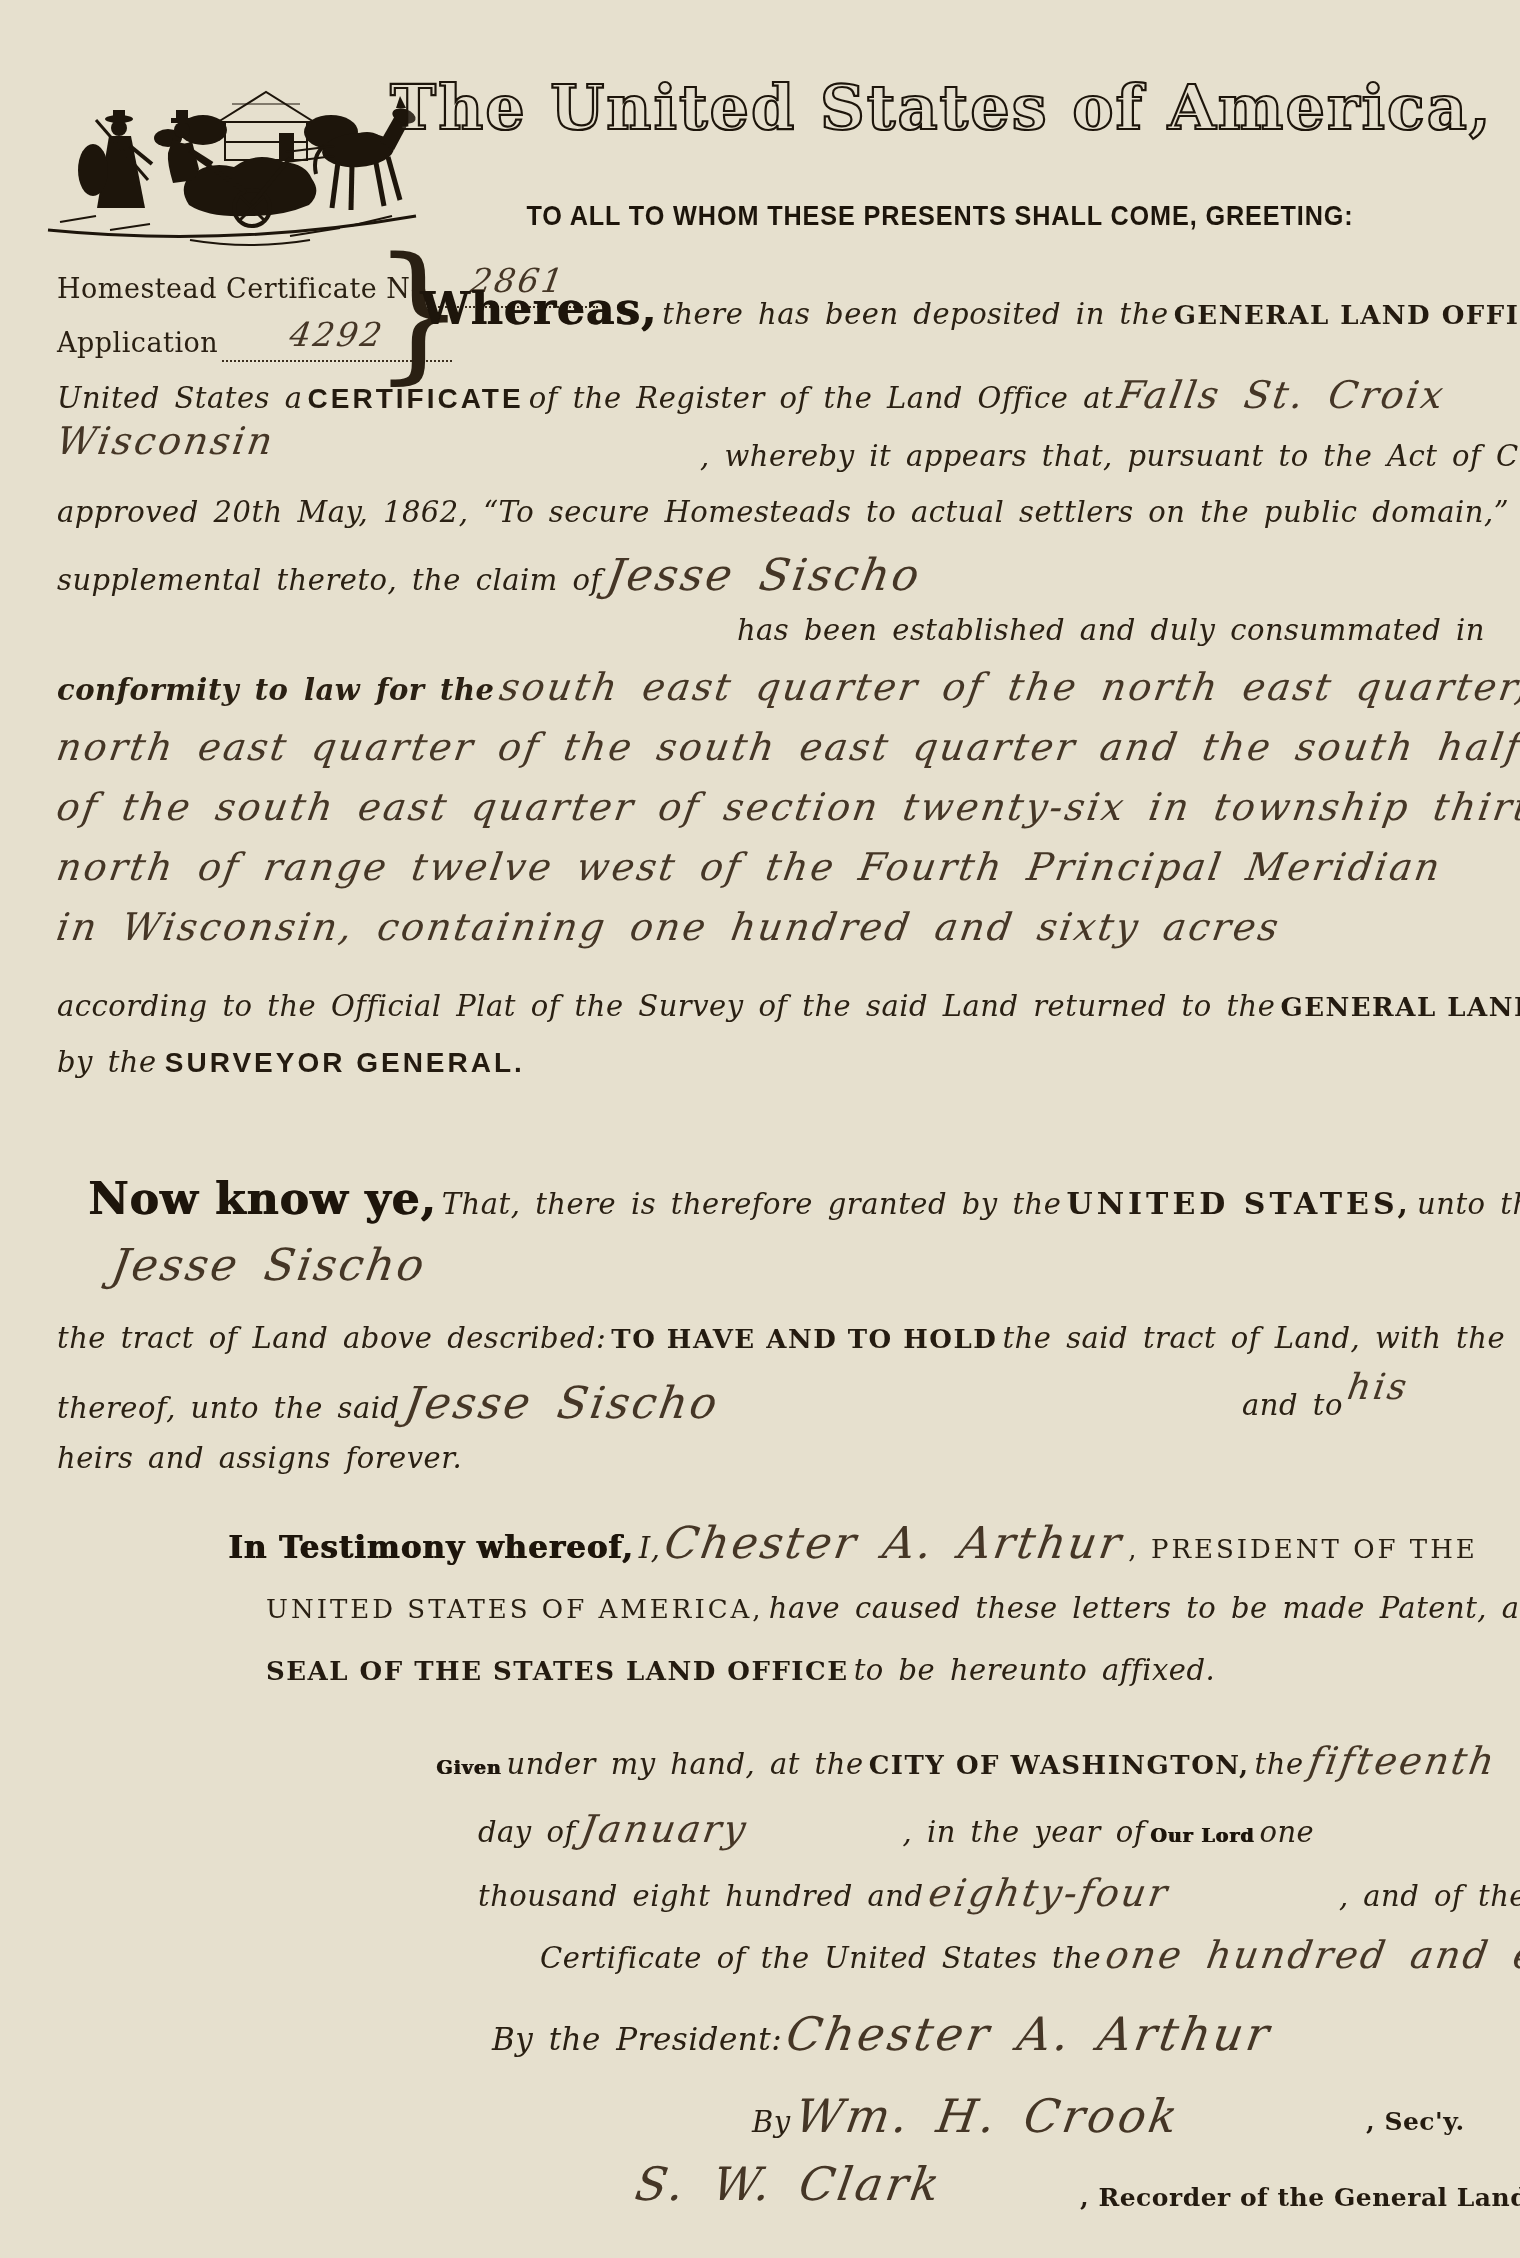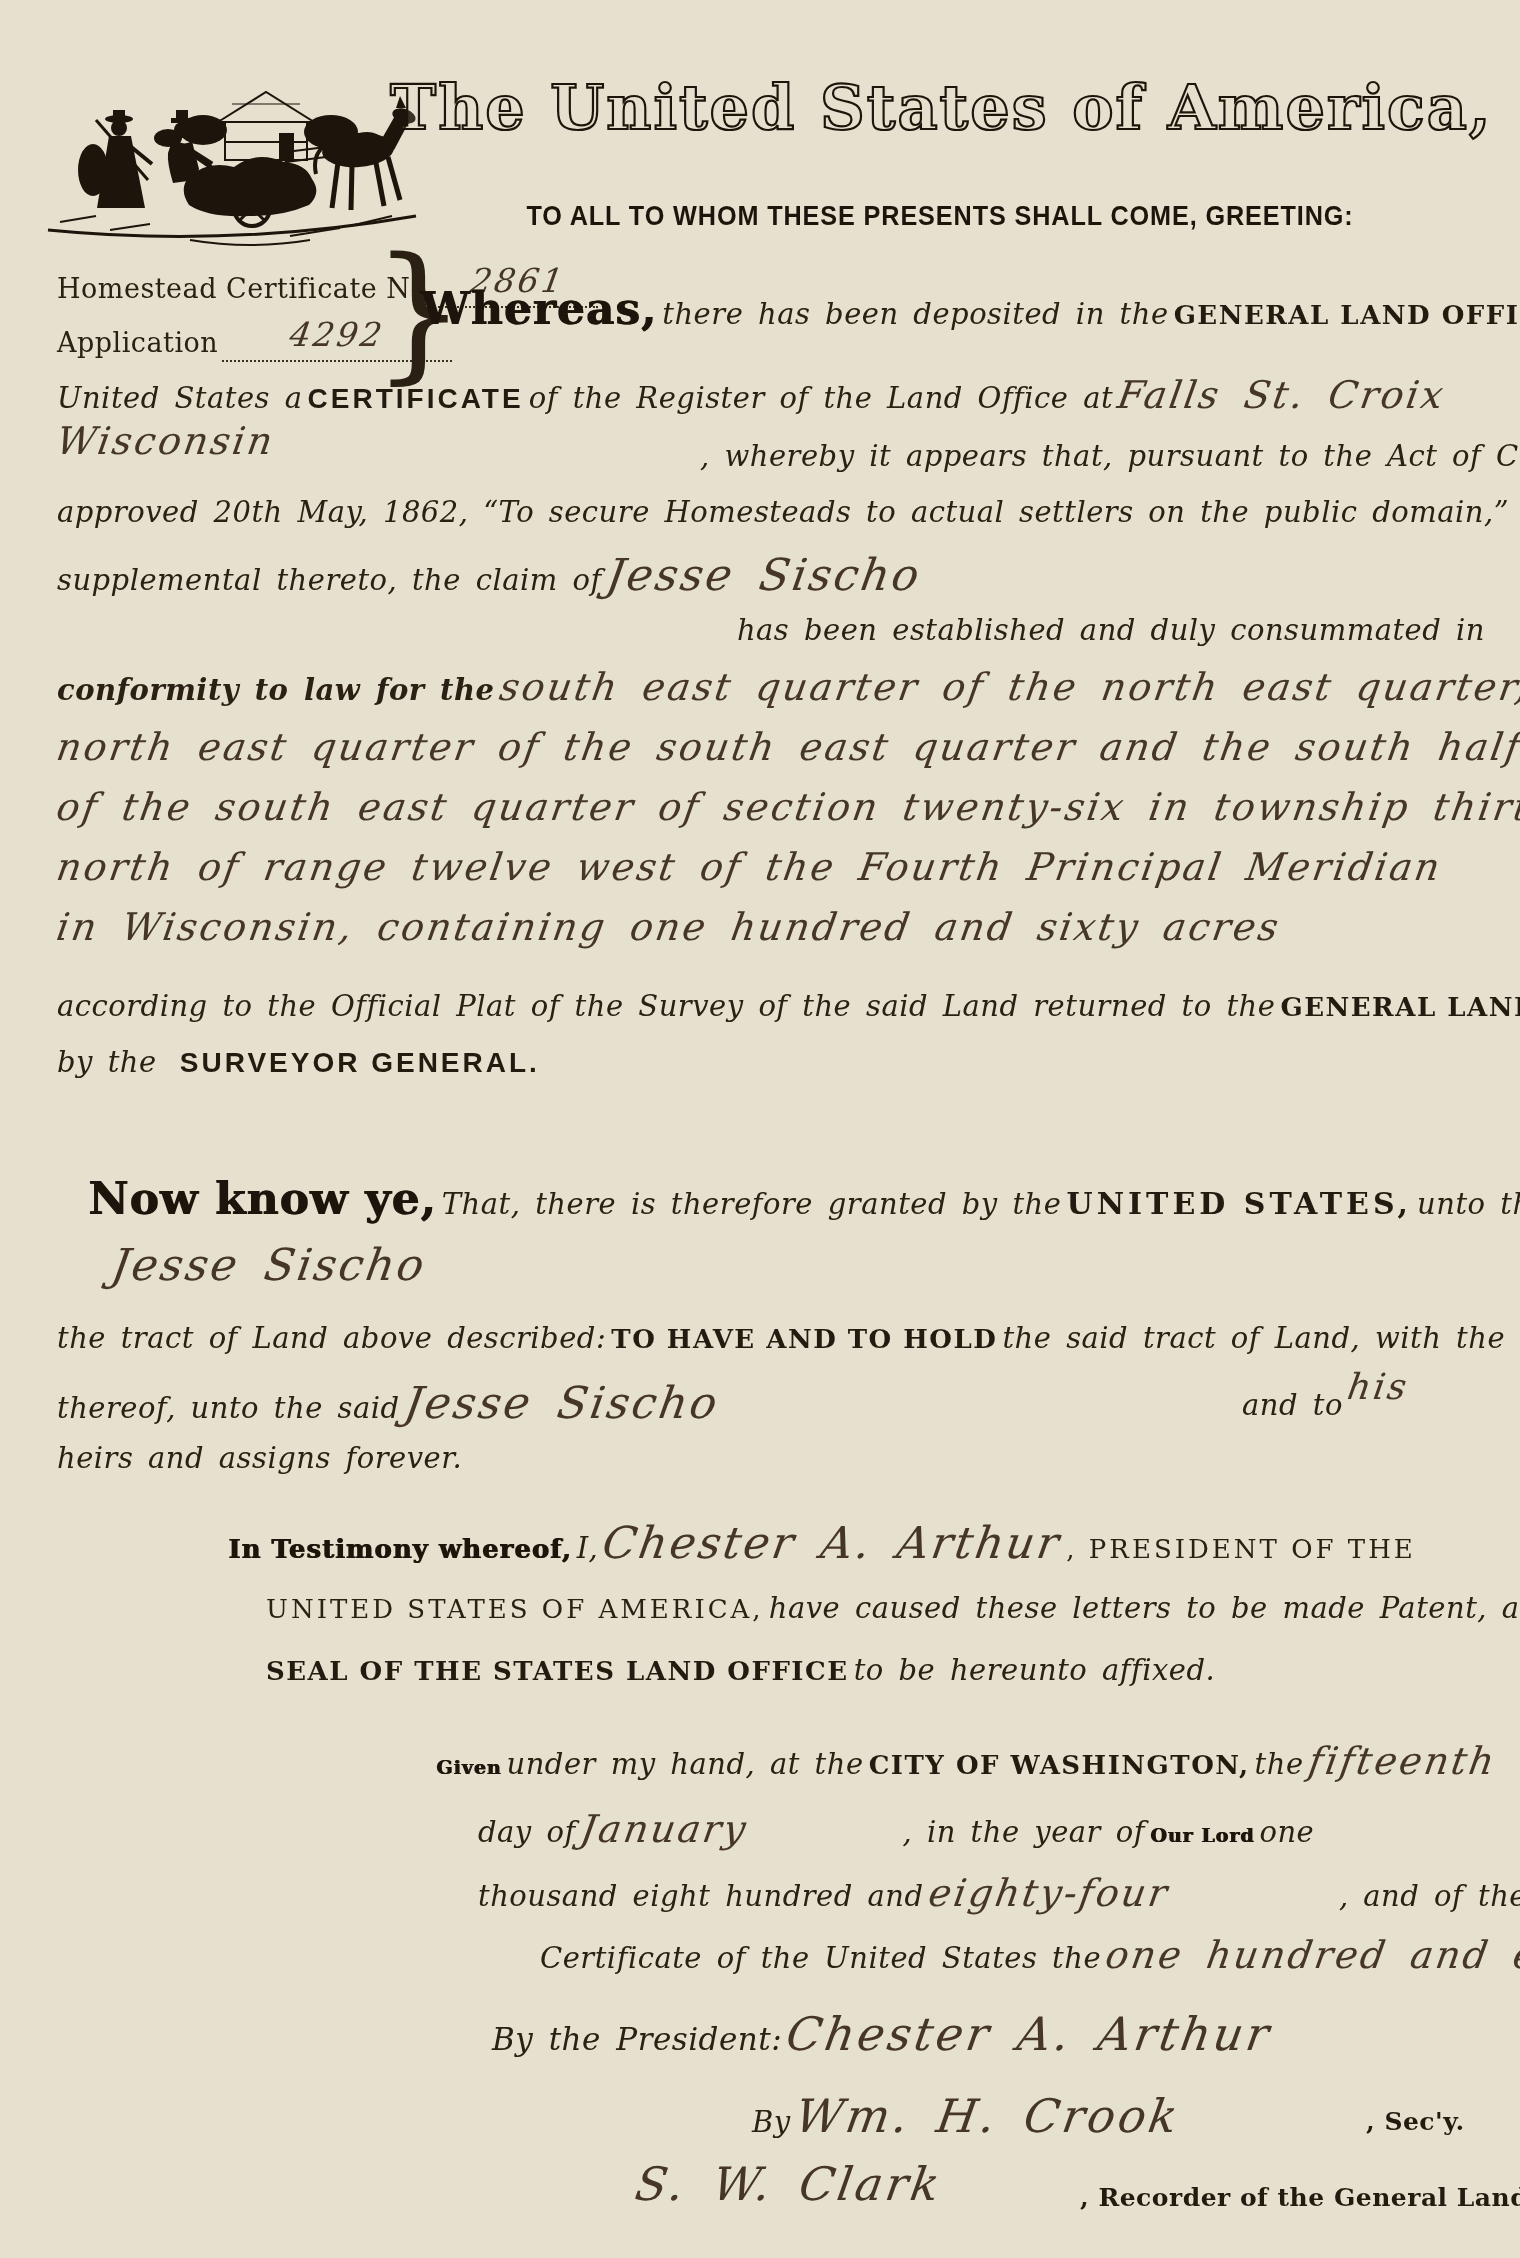--- a/index.html
+++ b/index.html
@@ -20,21 +20,21 @@
   .caps{font-style:normal;font-weight:700;font-size:26px;letter-spacing:1.5px;color:#241b10;}
   
   .capsw{font-style:normal;font-weight:400;font-size:26px;letter-spacing:3px;color:#2a2013;}
   
   .capsl{font-style:normal;font-weight:600;font-size:30px;letter-spacing:4px;color:#241b10;}
   
   .gro{font-family:"Liberation Sans",sans-serif;font-style:normal;font-weight:700;font-size:28px;letter-spacing:3px;color:#241b10;}
   
   .bl{font-style:normal;font-weight:700;letter-spacing:1px;color:#1d150b;text-shadow:1px 0 0 currentColor;}
   .bl-lg{font-size:44px;}
-  .bl-md{font-size:26px;}
+  .bl-md{font-size:31px;}
   .bl-sm{font-size:19px;}
   
   .hw{display:inline-block;font-style:italic;color:#453626;font-size:38px;letter-spacing:2.5px;word-spacing:9px;transform:skewX(-9deg);}
   .hw-sm{font-size:33px;}
   .hw-lg{font-size:44px;}
   .hw-sig{font-size:46px;letter-spacing:3px;}
   .dotline{display:inline-block;border-bottom:2px dotted #3a2e1e;text-align:center;vertical-align:baseline;}
   .title{
     font-weight:700;font-size:62px;letter-spacing:2px;color:#1d150b;
     text-shadow:1.5px 0 0 currentColor;
@@ -169,21 +169,21 @@
   </div>
   <div class="line" style="left:57px;top:906px;">
     <span class="hw">in Wisconsin, containing one hundred and sixty acres</span>
   </div>
   <div class="line" style="left:57px;top:990px;">
     <span class="p">according to the Official Plat of the Survey of the said Land returned to the</span>
     <span class="caps">GENERAL LAND OFFICE</span>
   </div>
   <div class="line" style="left:57px;top:1046px;">
     <span class="p">by the</span>
-    <span class="gro" style="margin-left:18px;">SURVEYOR GENERAL.</span>
+    <span class="gro" style="margin-left:3px;">SURVEYOR GENERAL.</span>
   </div>
 
   <div class="line" style="left:88px;top:1174px;">
     <span class="bl bl-lg">Now know ye,</span>
     <span class="p">That, there is therefore granted by the</span>
     <span class="capsl">UNITED STATES,</span>
     <span class="p">unto the said</span>
   </div>
   <div class="line" style="left:112px;top:1240px;">
     <span class="hw hw-lg">Jesse Sischo</span>

